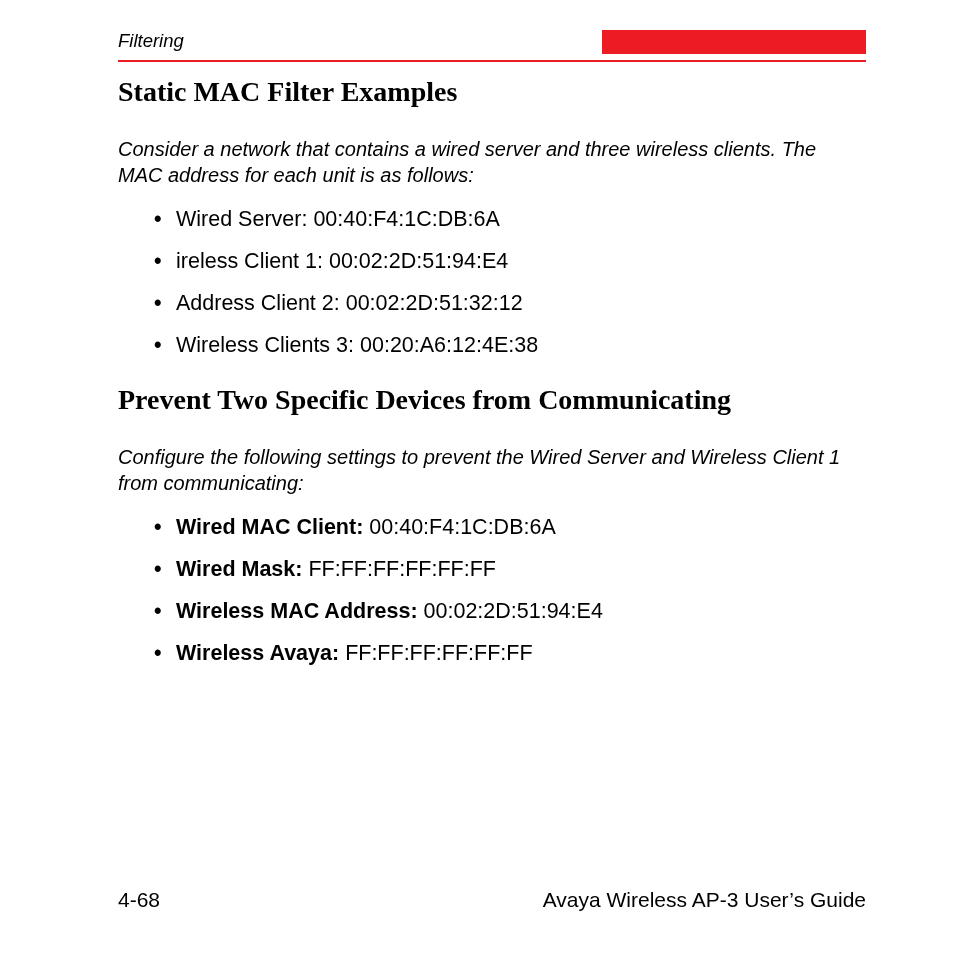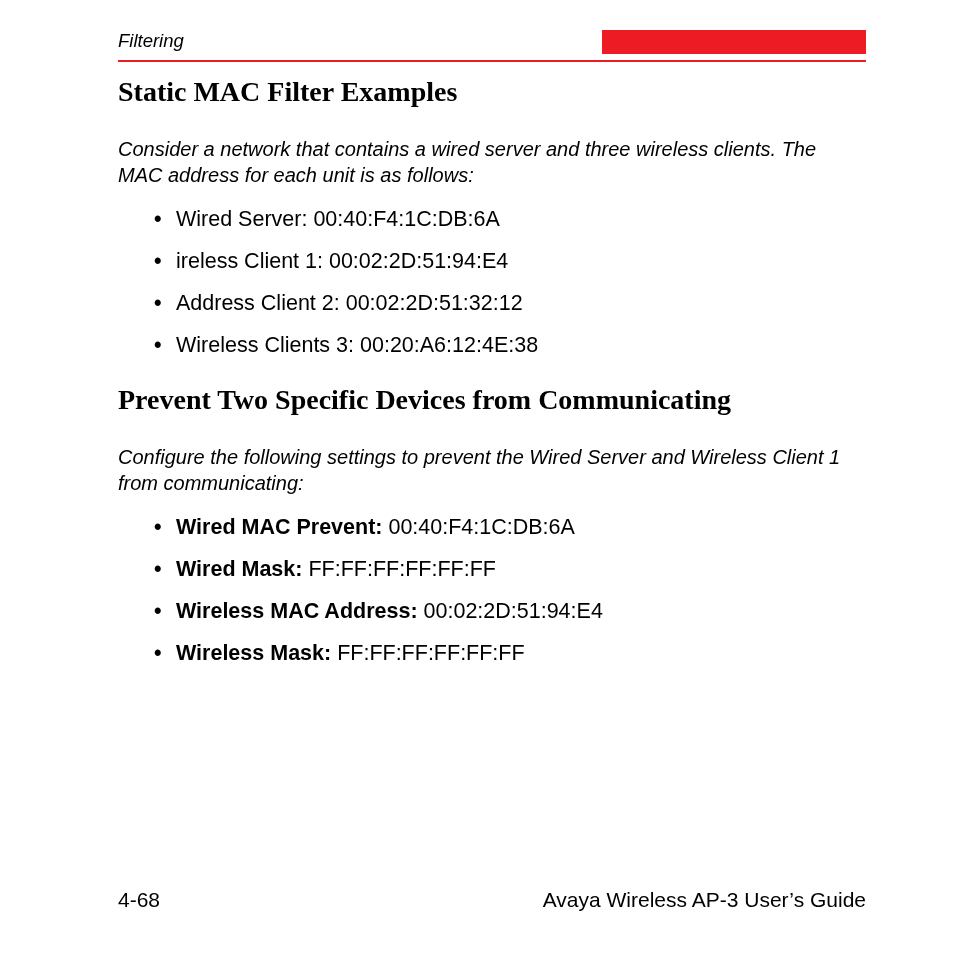--- a/index.html
+++ b/index.html
@@ -99,24 +99,24 @@
     <li>ireless Client 1: 00:02:2D:51:94:E4</li>
     <li>Address Client 2: 00:02:2D:51:32:12</li>
     <li>Wireless Clients 3: 00:20:A6:12:4E:38</li>
   </ul>
 
   <h2 class="sub">Prevent Two Specific Devices from Communicating</h2>
 
   <p class="body">Configure the following settings to prevent the Wired Server and Wireless Client 1 from communicating:</p>
 
   <ul class="list">
-    <li><span class="b">Wired MAC Prevent: </span><span>00:40:F4:1C:DB:6A</span></li>
+    <li><span class="b">Wired MAC Client: </span><span>00:40:F4:1C:DB:6A</span></li>
     <li><span class="b">Wired Mask: </span><span>FF:FF:FF:FF:FF:FF</span></li>
     <li><span class="b">Wireless MAC Address: </span><span>00:02:2D:51:94:E4</span></li>
-    <li><span class="b">Wireless Mask: </span><span>FF:FF:FF:FF:FF:FF</span></li>
+    <li><span class="b">Wireless Avaya: </span><span>FF:FF:FF:FF:FF:FF</span></li>
   </ul>
 
 </div>
 
 <div class="footer">
   <span>4-68</span>
   <span>Avaya Wireless AP-3 User’s Guide</span>
 </div>
 
 </body></html>

